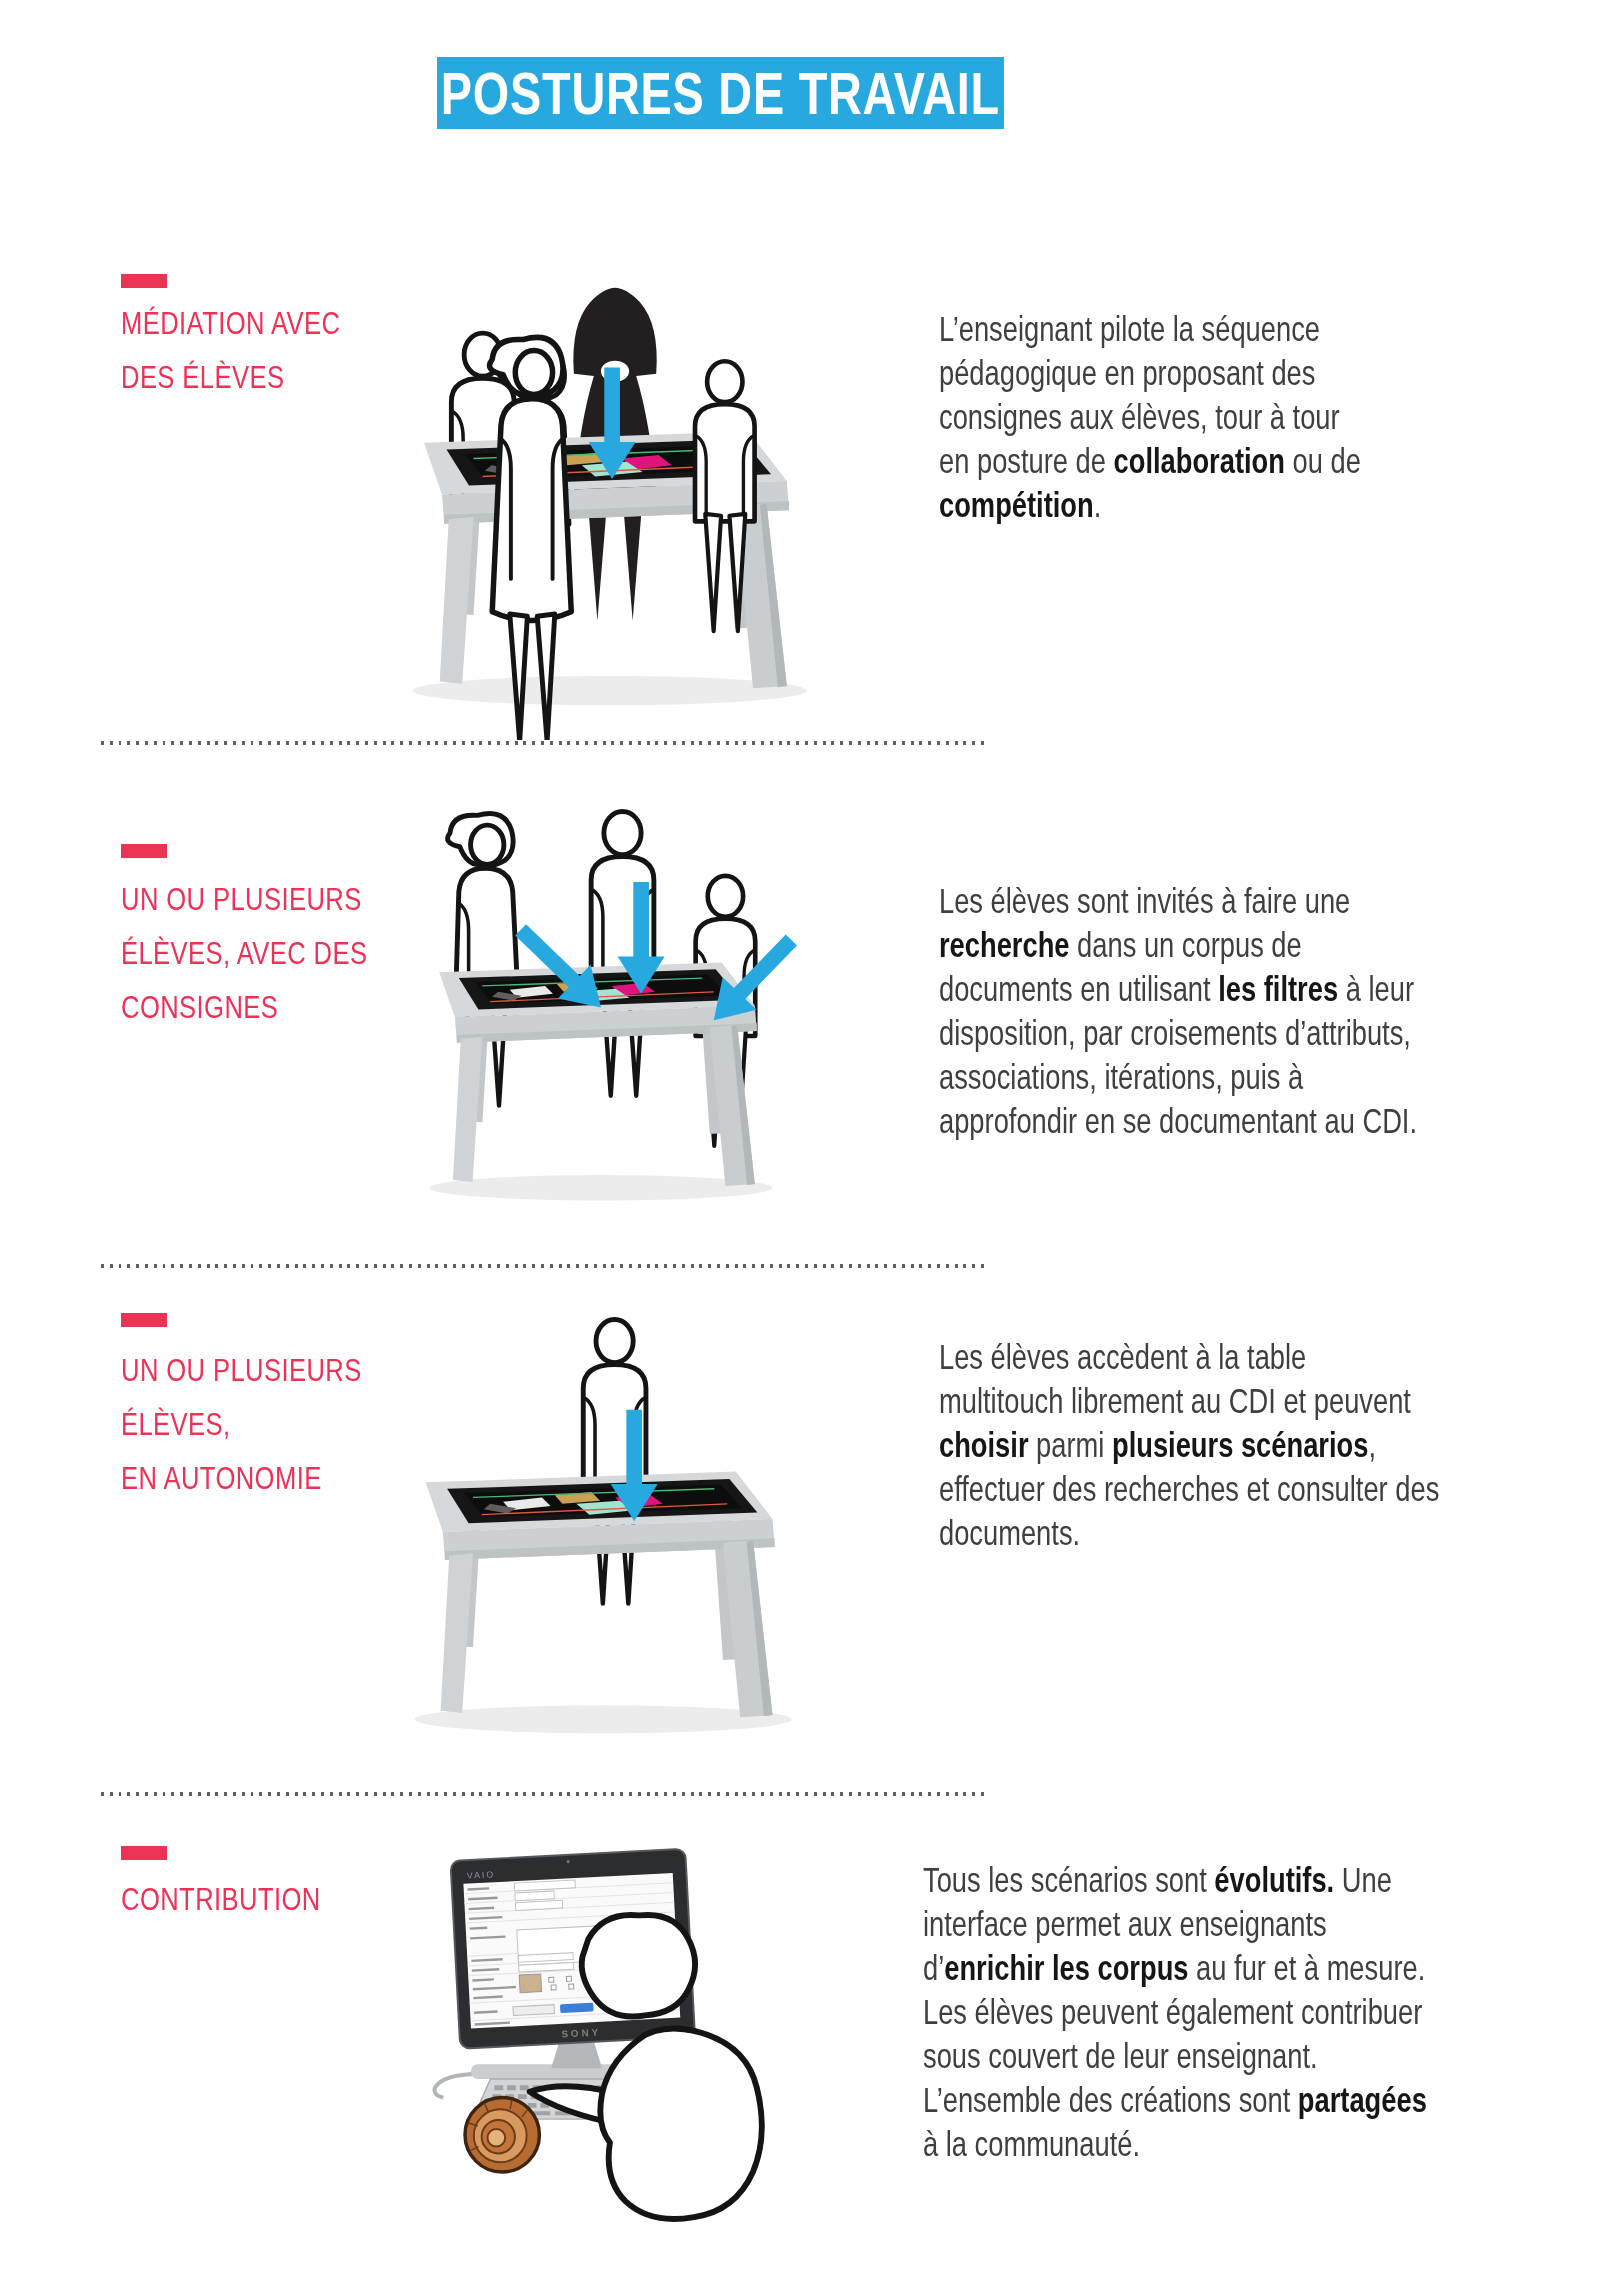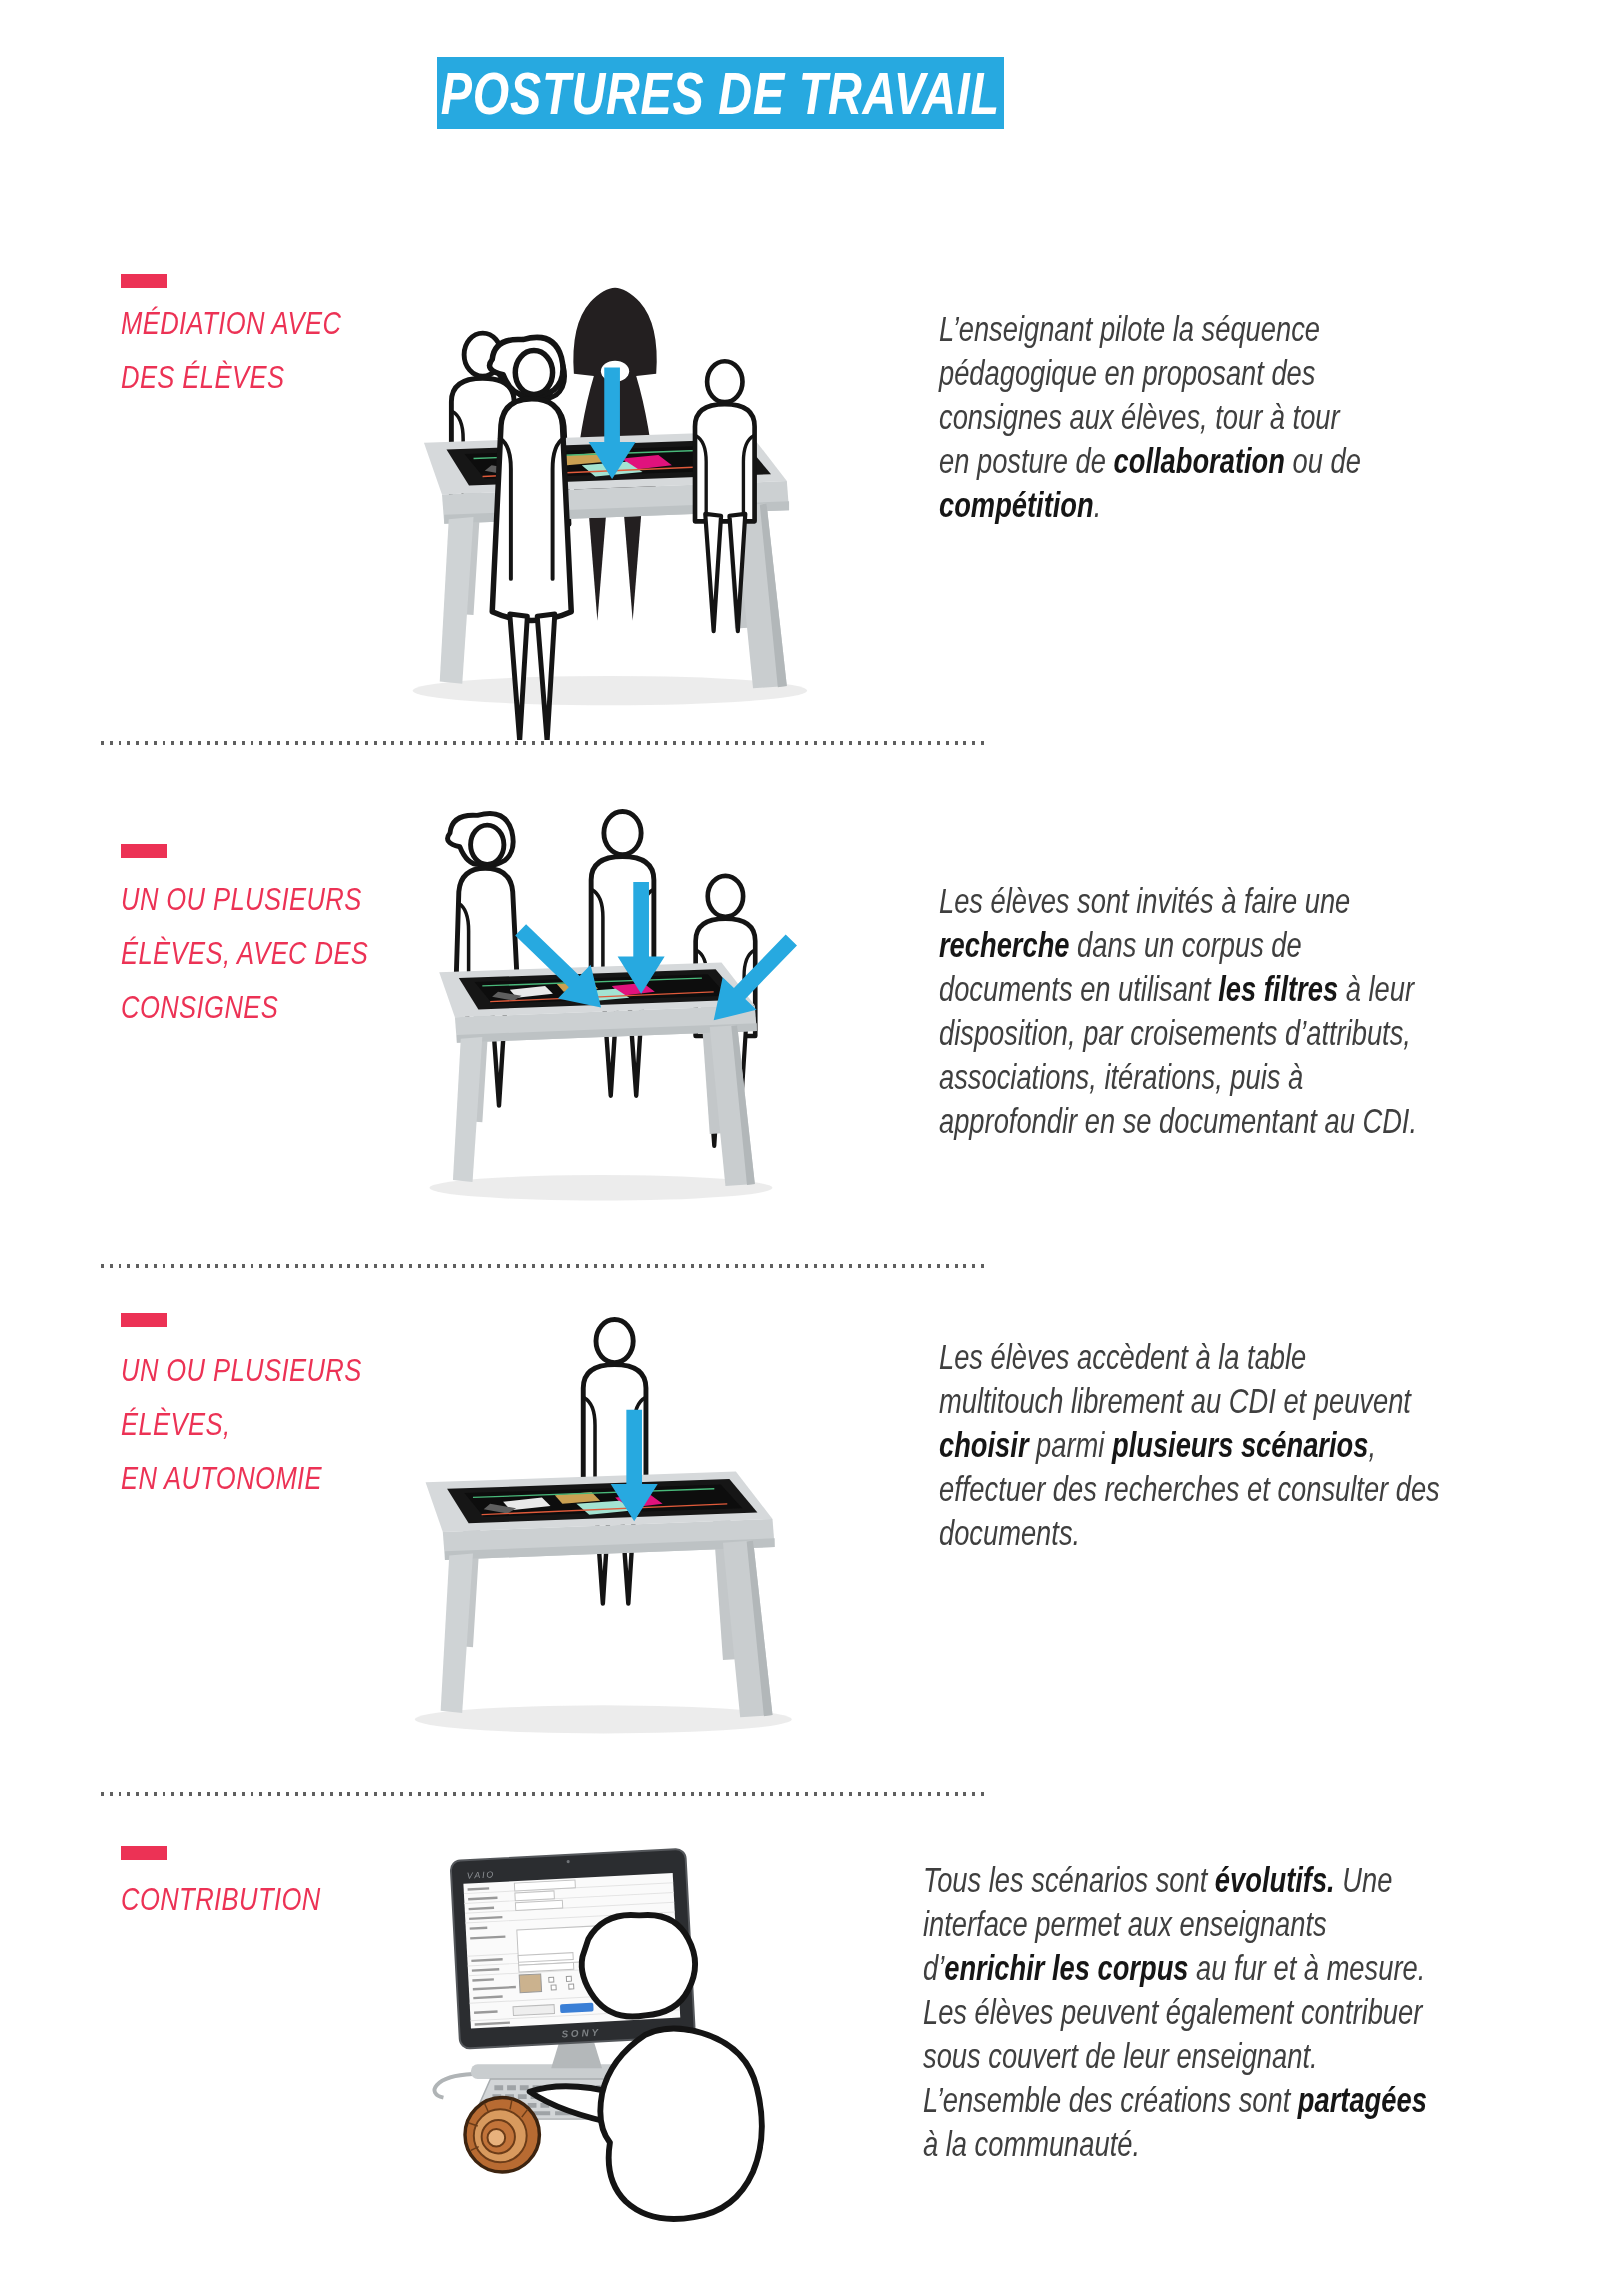--- a/index.html
+++ b/index.html
@@ -1,18 +1,18 @@
 <!DOCTYPE html>
 <html><head>
 <meta charset="utf-8">
 <style>
   html,body { margin:0; padding:0; background:#e8e8e8; }
   .page {
     position:relative; width:1620px; height:2292px; background:#ffffff;
-    font-family:"Liberation Sans", sans-serif; overflow:hidden; margin:0 auto;font-style:italic;
+    font-family:"Liberation Sans", sans-serif; overflow:hidden; margin:0 auto;
   }
   .title-box {
     position:absolute; left:437px; top:57px; width:567px; height:72px;
     background:#27A9E0; display:flex; align-items:center; justify-content:center;
   }
   .title-text {
     color:#ffffff; font-size:60px; font-weight:700; letter-spacing:1px;
     transform:scaleX(0.78); white-space:nowrap;
   }
   .bar { position:absolute; left:121px; width:46px; height:13.7px; background:#EC3255; }

